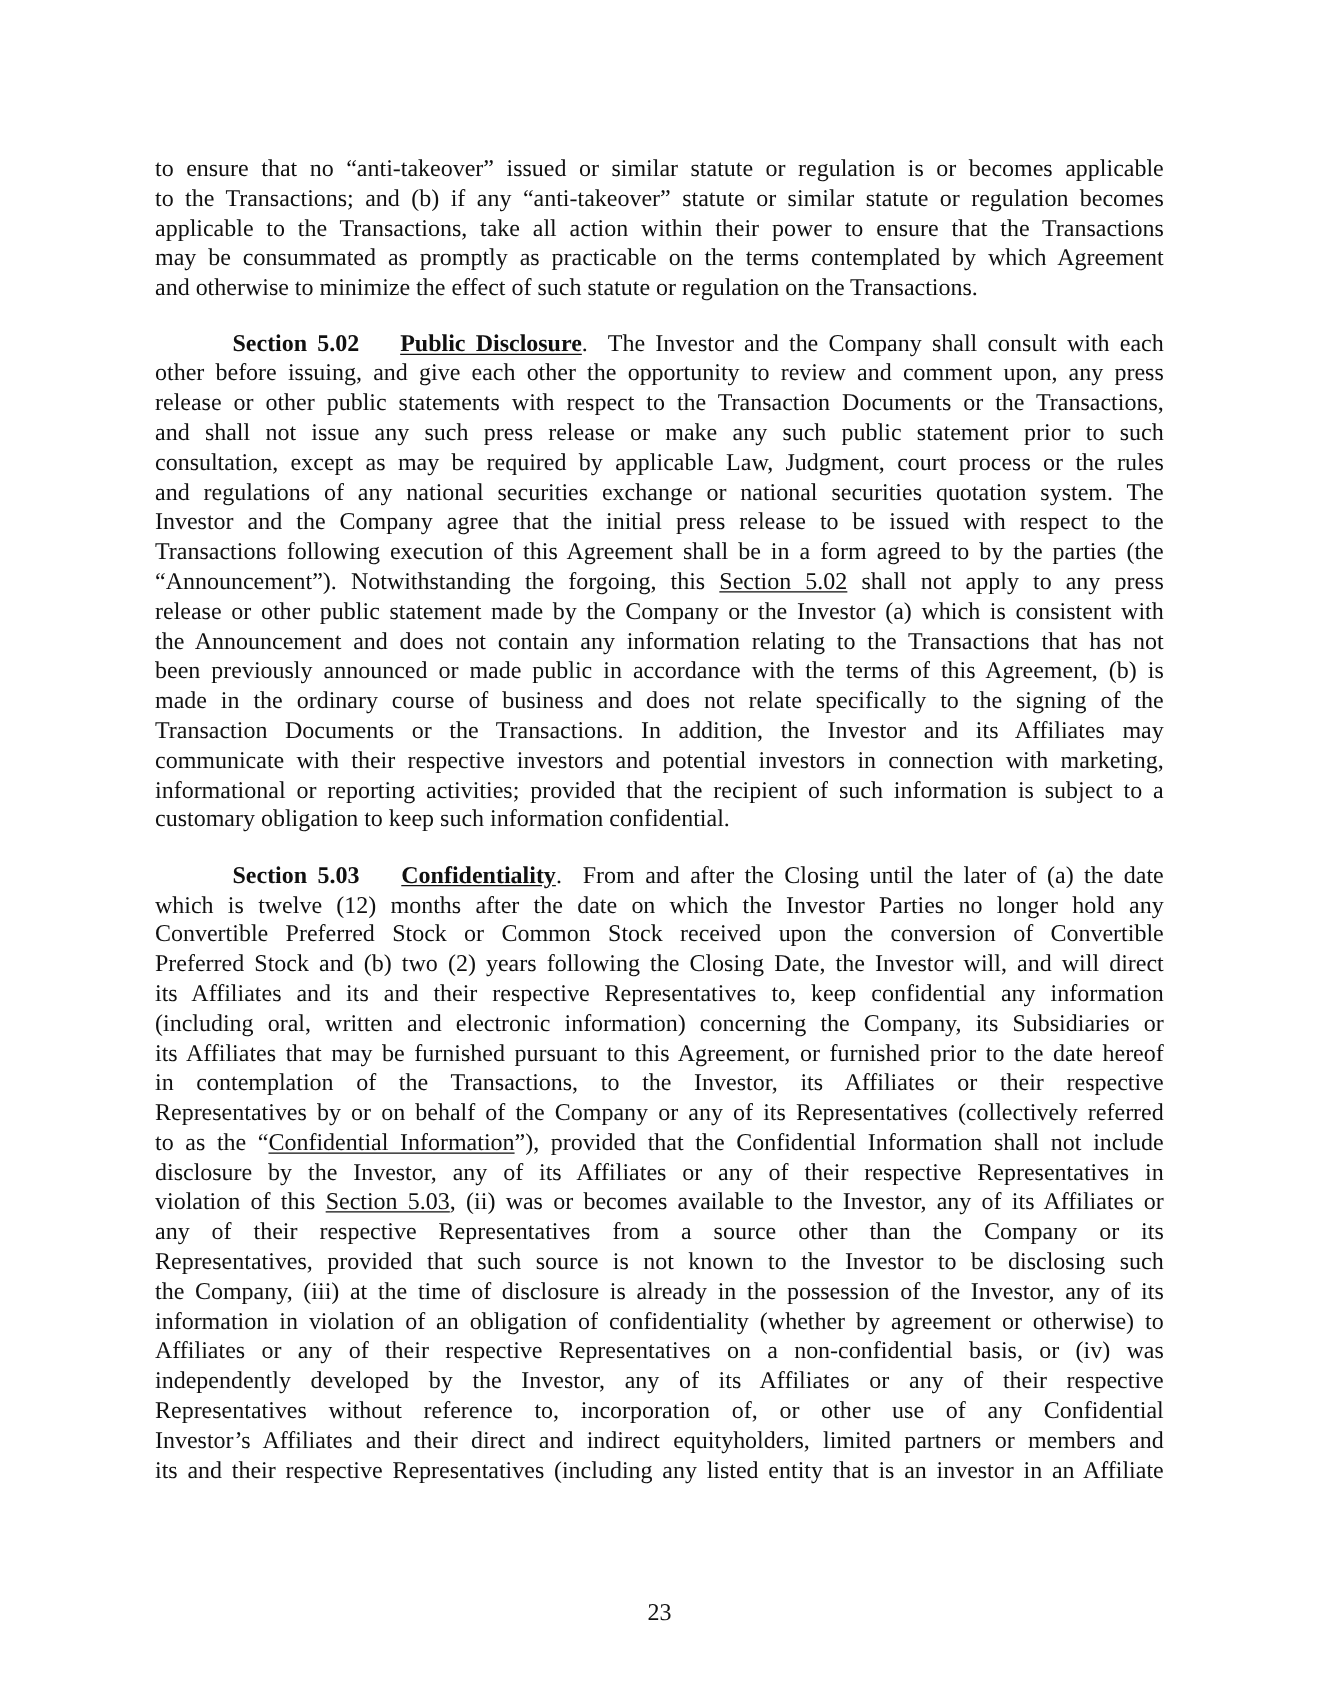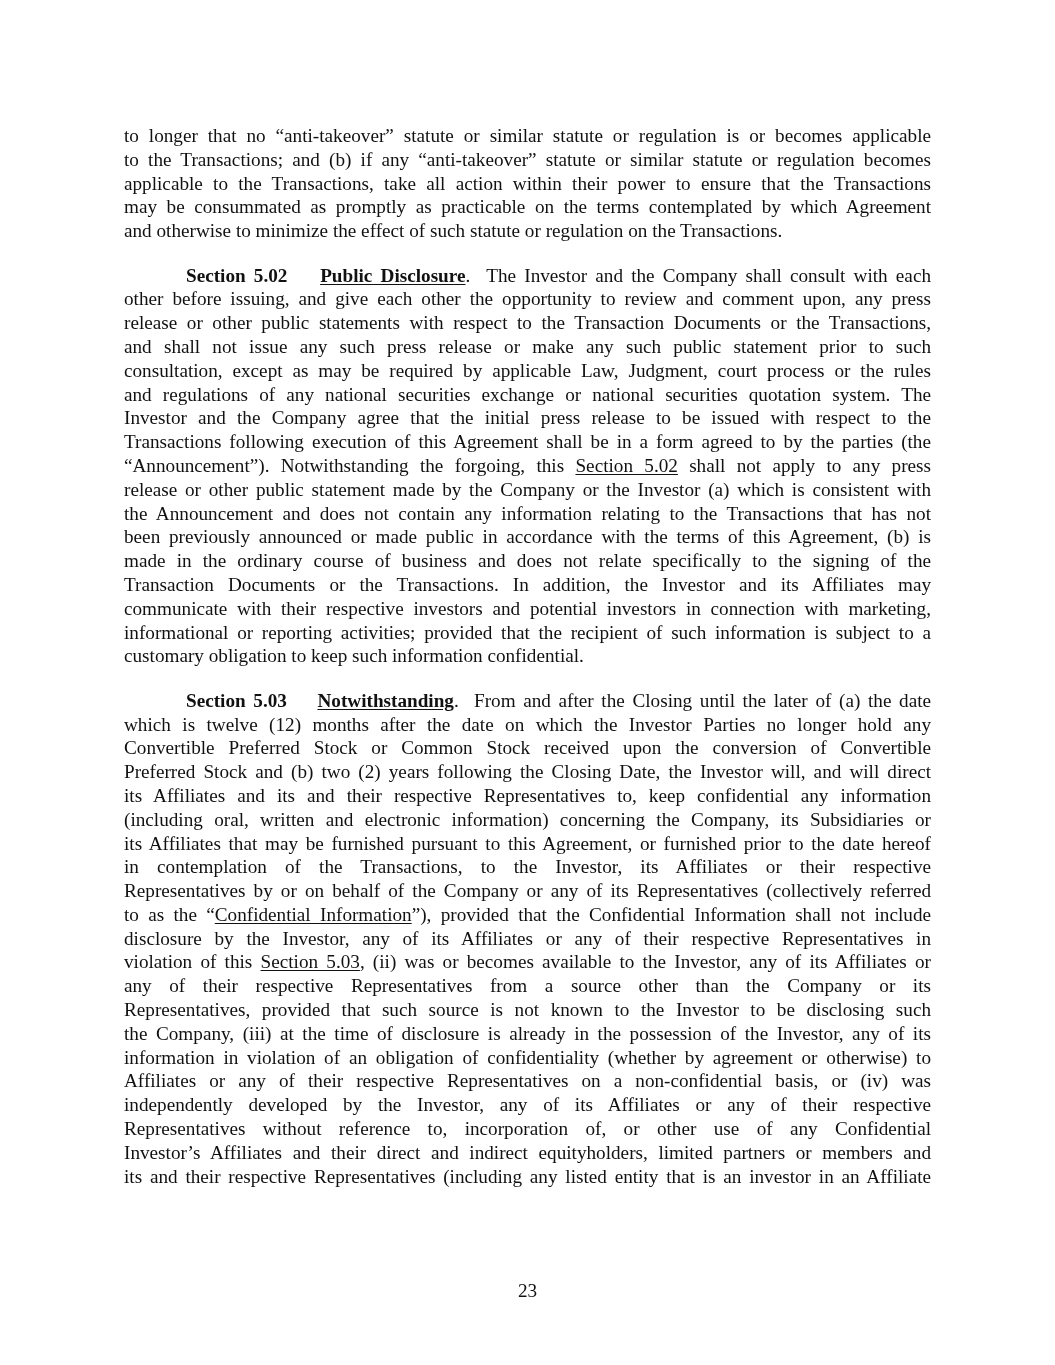--- a/index.html
+++ b/index.html
@@ -22,21 +22,21 @@
     position: absolute; top: 1280px; left: 0; width: 1055px; text-align: center;
     font-family: "Liberation Serif", serif; font-size: 19.2px; color: #111;
   }
 </style>
 </head>
 <body>
 
 <div class="page">
 
   <div class="para">
-    <span class="line">to longer that no “anti-takeover” statute or similar statute or regulation is or becomes applicable</span>
+    <span class="line">to ensure that no “anti-takeover” issued or similar statute or regulation is or becomes applicable</span>
     <span class="line">to the Transactions; and (b) if any “anti-takeover” statute or similar statute or regulation becomes</span>
     <span class="line">applicable to the Transactions, take all action within their power to ensure that the Transactions</span>
     <span class="line">may be consummated as promptly as practicable on the terms contemplated by which Agreement</span>
     <span class="line last">and otherwise to minimize the effect of such statute or regulation on the Transactions.</span>
   </div>
 
   <div class="gap"></div>
 
   <div class="para">
     <span class="line indent"><span class="b">Section 5.02</span>&nbsp;&nbsp;&nbsp;&nbsp;<span class="b u">Public Disclosure</span><span style="white-space: pre;">.  The Investor and the Company shall consult with each</span></span>
@@ -54,21 +54,21 @@
     <span class="line">made in the ordinary course of business and does not relate specifically to the signing of the</span>
     <span class="line">Transaction Documents or the Transactions. In addition, the Investor and its Affiliates may</span>
     <span class="line">communicate with their respective investors and potential investors in connection with marketing,</span>
     <span class="line">informational or reporting activities; provided that the recipient of such information is subject to a</span>
     <span class="line last">customary obligation to keep such information confidential.</span>
   </div>
 
   <div class="gap"></div>
 
   <div class="para">
-    <span class="line indent"><span class="b">Section 5.03</span>&nbsp;&nbsp;&nbsp;&nbsp;<span class="b u">Notwithstanding</span><span style="white-space: pre;">.  From and after the Closing until the later of (a) the date</span></span>
+    <span class="line indent"><span class="b">Section 5.03</span>&nbsp;&nbsp;&nbsp;&nbsp;<span class="b u">Confidentiality</span><span style="white-space: pre;">.  From and after the Closing until the later of (a) the date</span></span>
     <span class="line">which is twelve (12) months after the date on which the Investor Parties no longer hold any</span>
     <span class="line">Convertible Preferred Stock or Common Stock received upon the conversion of Convertible</span>
     <span class="line">Preferred Stock and (b) two (2) years following the Closing Date, the Investor will, and will direct</span>
     <span class="line">its Affiliates and its and their respective Representatives to, keep confidential any information</span>
     <span class="line">(including oral, written and electronic information) concerning the Company, its Subsidiaries or</span>
     <span class="line">its Affiliates that may be furnished pursuant to this Agreement, or furnished prior to the date hereof</span>
     <span class="line">in contemplation of the Transactions, to the Investor, its Affiliates or their respective</span>
     <span class="line">Representatives by or on behalf of the Company or any of its Representatives (collectively referred</span>
     <span class="line"><span>to as the “</span><span class="u">Confidential Information</span><span>”), provided that the Confidential Information shall not include</span></span>
     <span class="line">disclosure by the Investor, any of its Affiliates or any of their respective Representatives in</span>

